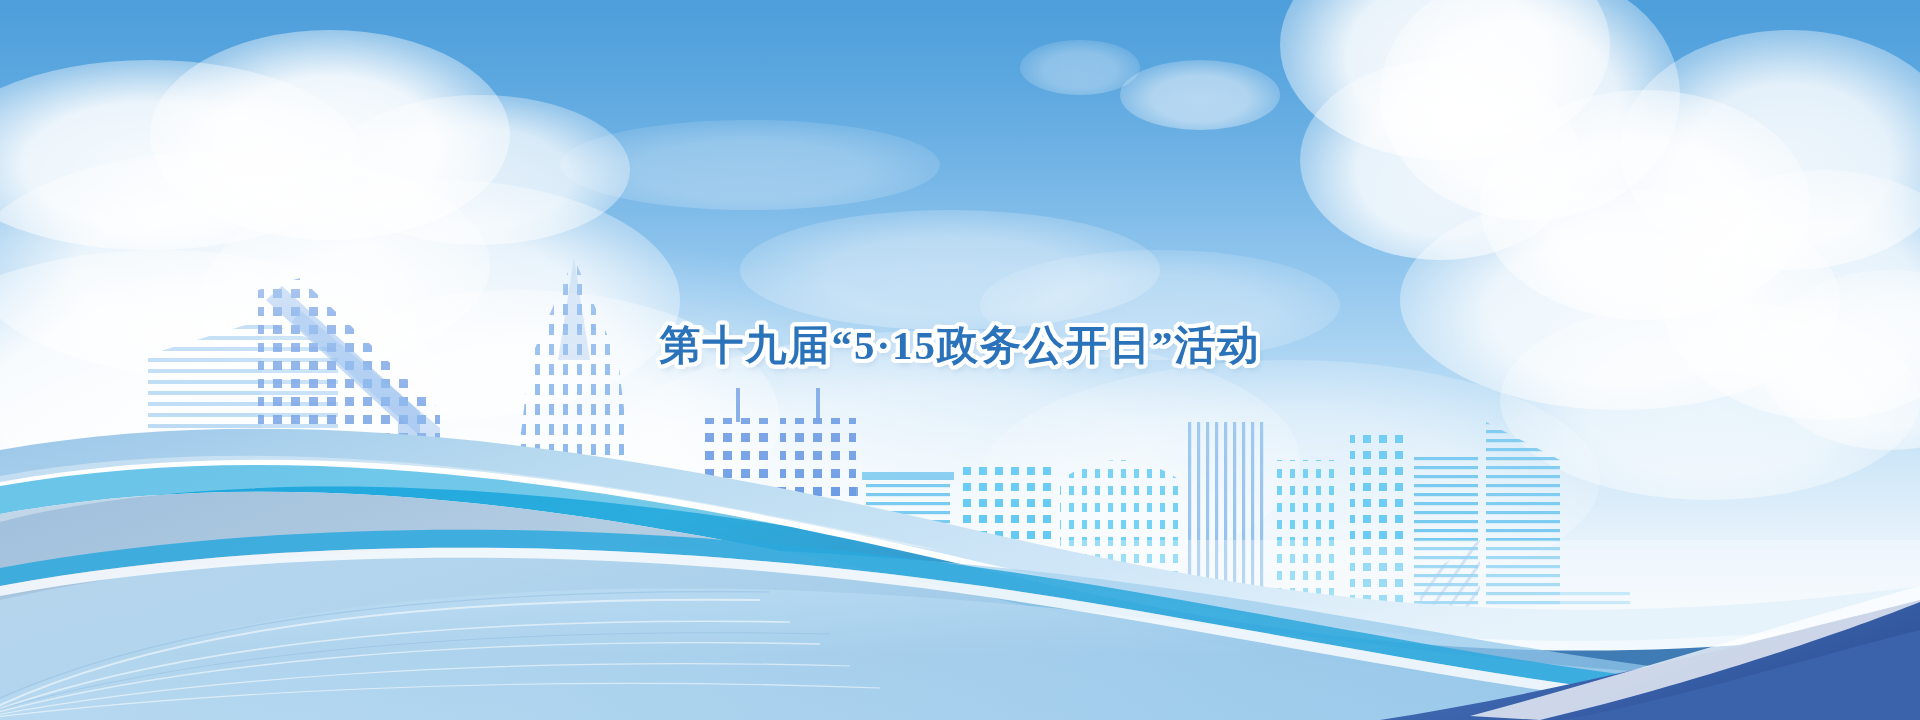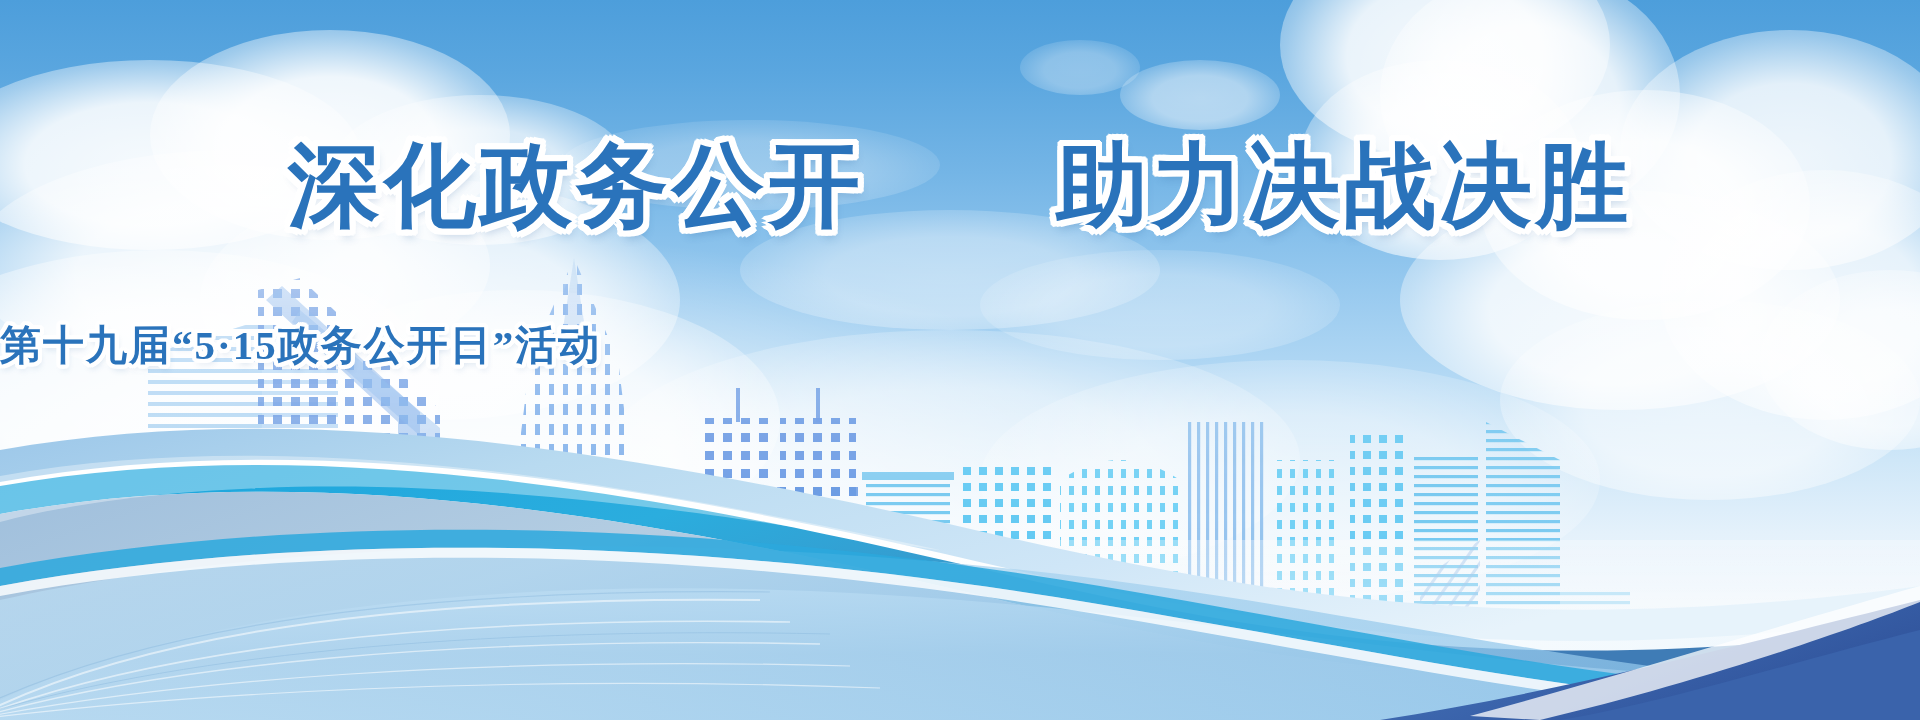--- a/index.html
+++ b/index.html
@@ -65,20 +65,21 @@
        0   -6px 0 #fff,  0    6px 0 #fff,
       -4px -6px 0 #fff,  4px -6px 0 #fff,
       -6px -4px 0 #fff,  6px -4px 0 #fff,
       -4px  6px 0 #fff,  4px  6px 0 #fff,
       -6px  4px 0 #fff,  6px  4px 0 #fff,
        3px  8px 9px rgba(40,95,160,.25);
     white-space:pre;
   }
   .sub-title{
     position:absolute;left:0;top:318px;width:1920px;
+    text-align:center;
     font-size:41px;
     font-weight:bold;
     letter-spacing:2px;
     color:#2a73bb;
     text-shadow:
       -3px -3px 0 #fff,  3px -3px 0 #fff,
       -3px  3px 0 #fff,  3px  3px 0 #fff,
       -4px  0   0 #fff,  4px  0   0 #fff,
        0   -4px 0 #fff,  0    4px 0 #fff,
       -2px -4px 0 #fff,  2px -4px 0 #fff,
@@ -352,17 +353,16 @@
 
     <path d="M1920,300 C1760,340 1560,392 1380,420 L1920,420 Z" fill="url(#gNavy)"></path>
     <path d="M1920,286 C1790,322 1620,376 1470,416 L1540,420 C1700,382 1850,330 1920,302 Z" fill="#ffffff" opacity=".75"></path>
 
     <path d="M1920,330 C1800,360 1660,404 1560,420 L1920,420 Z" fill="#3a63ab"></path>
 
     <path d="M0,176 C300,122 640,186 940,250 C880,244 560,176 260,188 C150,192 60,206 0,222 Z" fill="#ffffff" opacity=".35"></path>
   </svg>
 
   <div class="titlewrap">
-    <div class="main-title">深化政务公开　　助力决战决胜</div>
     <div class="sub-title">第十九届“5·15政务公开日”活动</div>
   </div>
 
 </div>
 
 </body></html>

